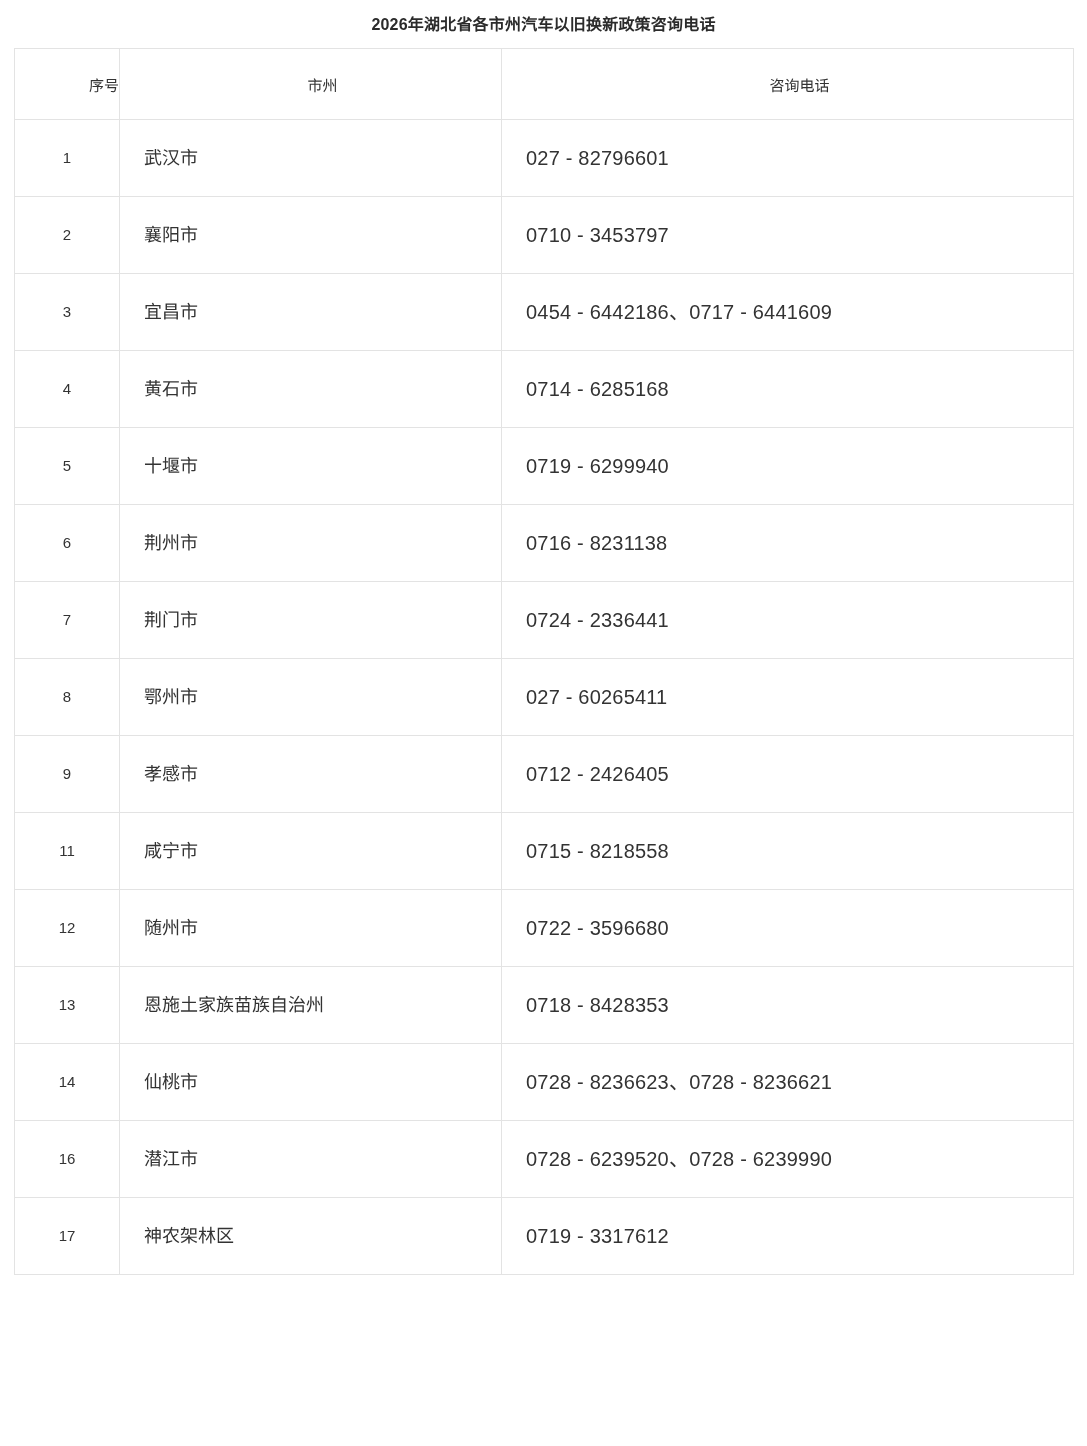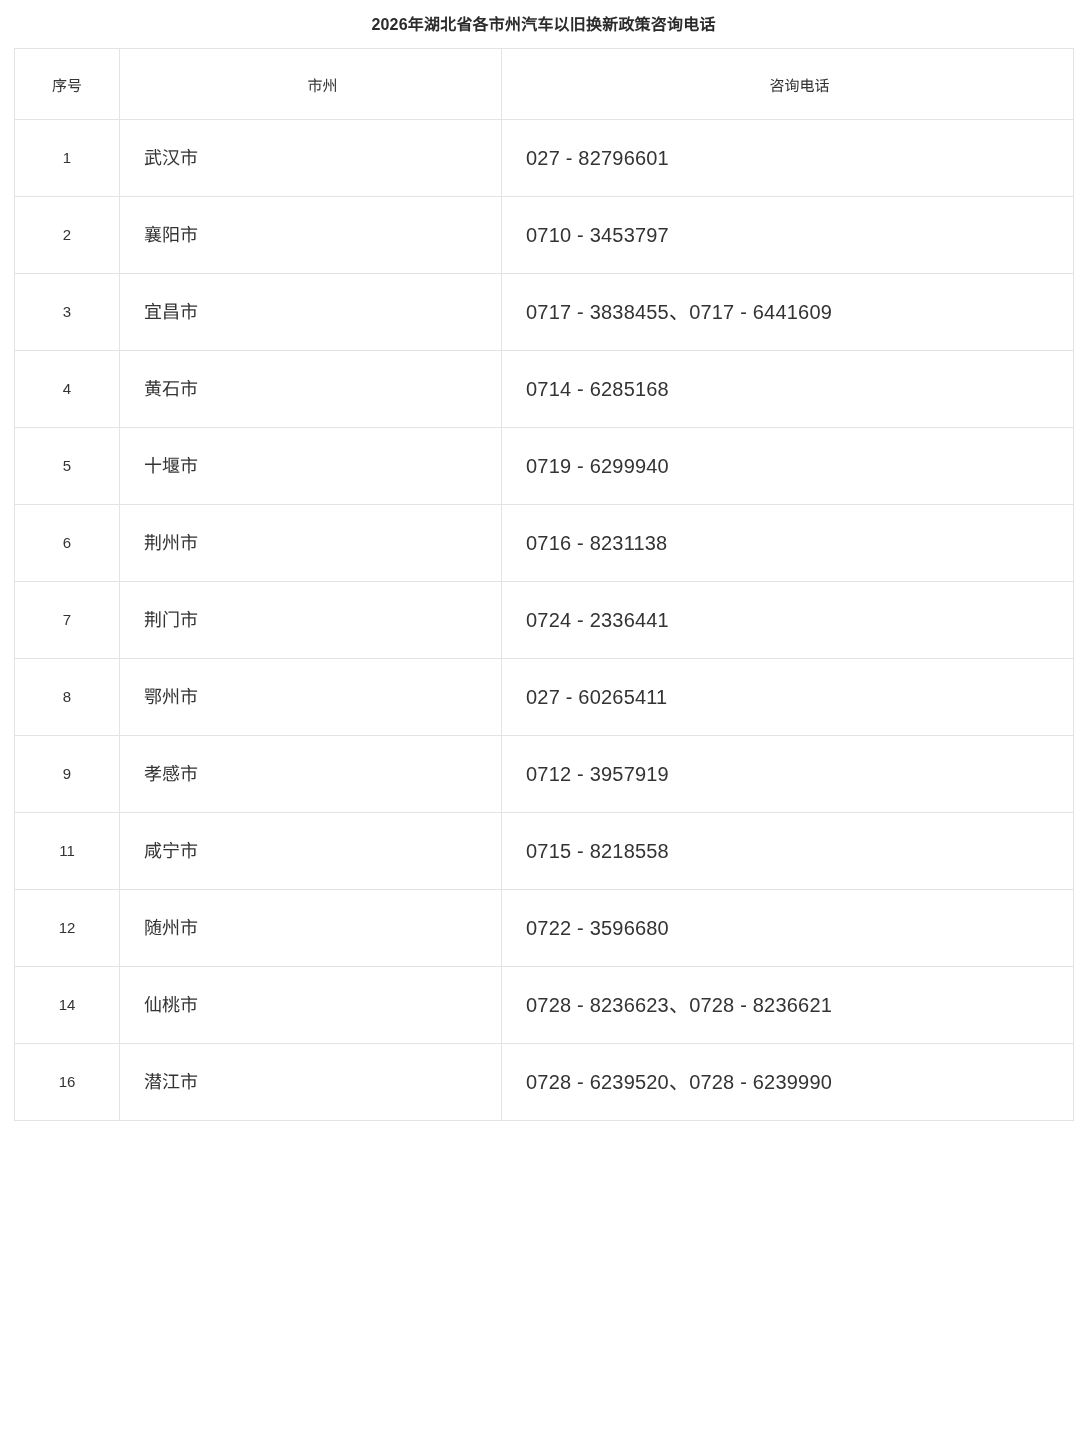--- a/index.html
+++ b/index.html
@@ -52,21 +52,21 @@
     background: #ffffff;
   }
   table.phone-table thead th {
     height: 70px;
     padding: 0 0 0 24px;
     text-align: center;
     font-size: 15px;
     color: #333333;
   }
   table.phone-table thead th.idx-head {
-    text-align: center;
+    text-align: right;
     padding-left: 0;
   }
   table.phone-table tbody td {
     height: 76px;
     padding: 0 0 0 24px;
     text-align: left;
     line-height: 22px;
   }
   table.phone-table tbody td.idx {
     text-align: center;
@@ -109,21 +109,21 @@
             <td class="phone">027 - 82796601</td>
           </tr>
           <tr>
             <td class="idx">2</td>
             <td class="city">襄阳市</td>
             <td class="phone">0710 - 3453797</td>
           </tr>
           <tr>
             <td class="idx">3</td>
             <td class="city">宜昌市</td>
-            <td class="phone">0717 - 3838455、0717 - 6441609</td>
+            <td class="phone">0454 - 6442186、0717 - 6441609</td>
           </tr>
           <tr>
             <td class="idx">4</td>
             <td class="city">黄石市</td>
             <td class="phone">0714 - 6285168</td>
           </tr>
           <tr>
             <td class="idx">5</td>
             <td class="city">十堰市</td>
             <td class="phone">0719 - 6299940</td>
@@ -139,39 +139,49 @@
             <td class="phone">0724 - 2336441</td>
           </tr>
           <tr>
             <td class="idx">8</td>
             <td class="city">鄂州市</td>
             <td class="phone">027 - 60265411</td>
           </tr>
           <tr>
             <td class="idx">9</td>
             <td class="city">孝感市</td>
-            <td class="phone">0712 - 3957919</td>
+            <td class="phone">0712 - 2426405</td>
           </tr>
           <tr>
             <td class="idx">11</td>
             <td class="city">咸宁市</td>
             <td class="phone">0715 - 8218558</td>
           </tr>
           <tr>
             <td class="idx">12</td>
             <td class="city">随州市</td>
             <td class="phone">0722 - 3596680</td>
           </tr>
           <tr>
+            <td class="idx">13</td>
+            <td class="city">恩施土家族苗族自治州</td>
+            <td class="phone">0718 - 8428353</td>
+          </tr>
+          <tr>
             <td class="idx">14</td>
             <td class="city">仙桃市</td>
             <td class="phone">0728 - 8236623、0728 - 8236621</td>
           </tr>
           <tr>
             <td class="idx">16</td>
             <td class="city">潜江市</td>
             <td class="phone">0728 - 6239520、0728 - 6239990</td>
           </tr>
+          <tr>
+            <td class="idx">17</td>
+            <td class="city">神农架林区</td>
+            <td class="phone">0719 - 3317612</td>
+          </tr>
         </tbody>
     </table>
   </div>
 
 </div>
 
 </body></html>

